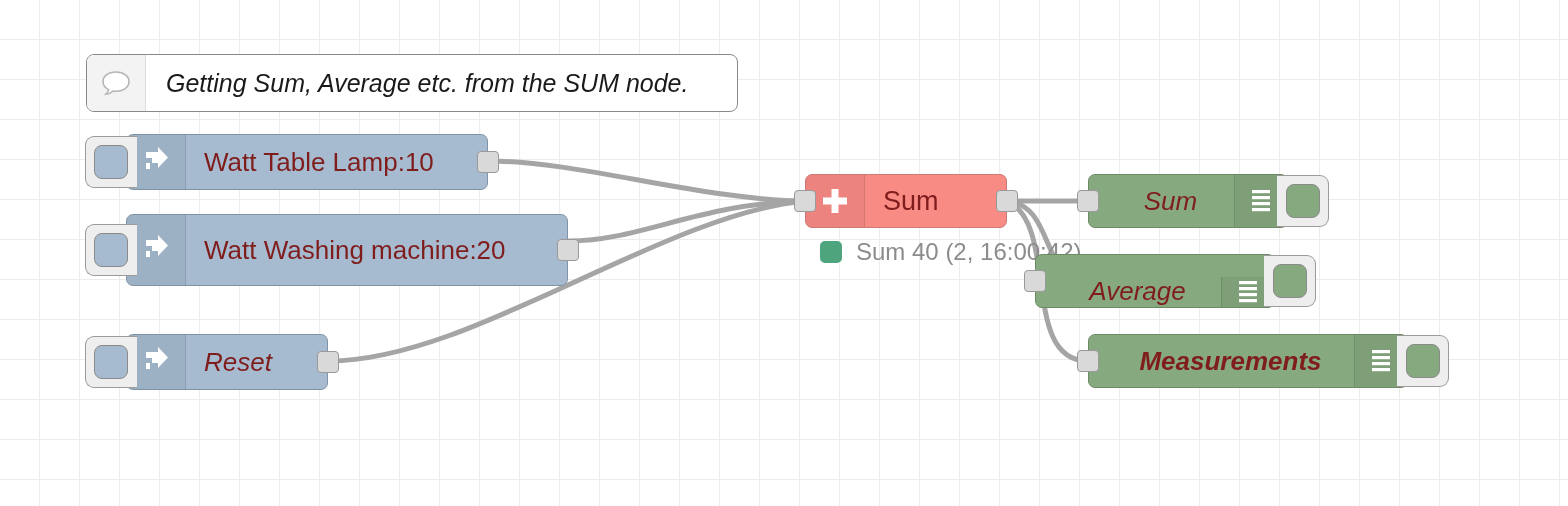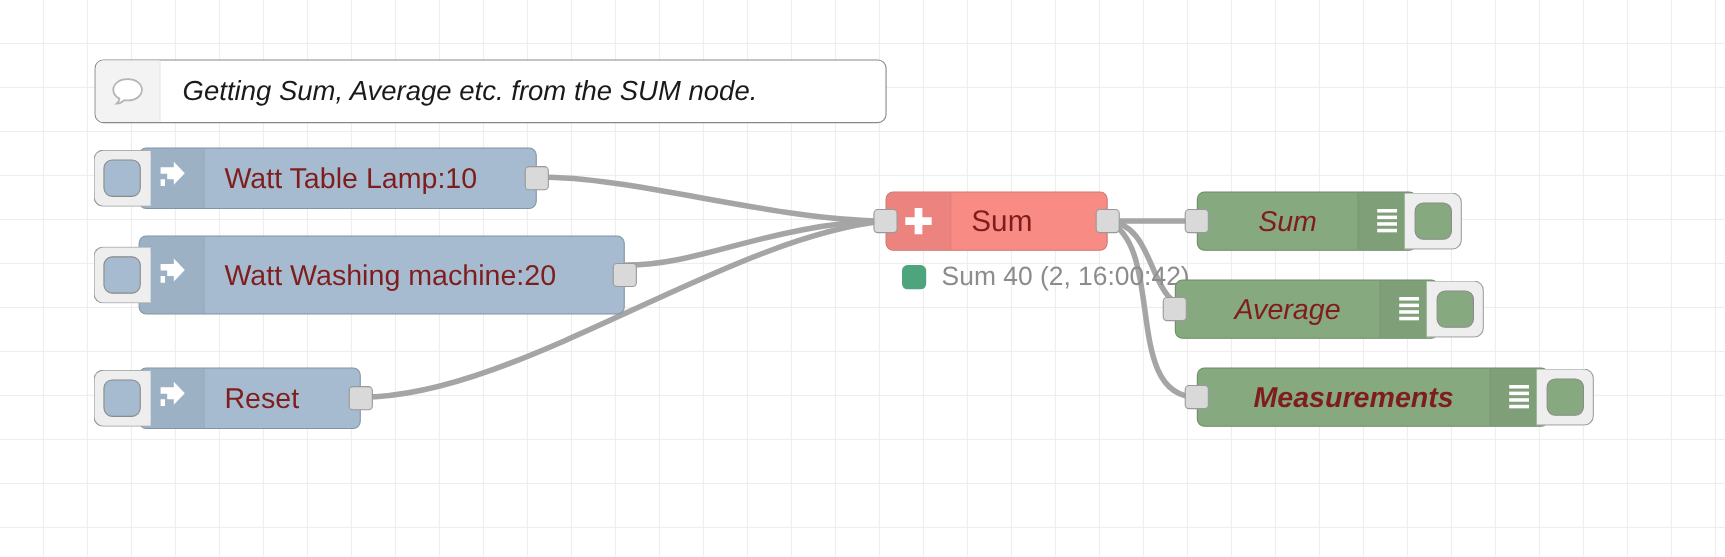--- a/index.html
+++ b/index.html
@@ -90,21 +90,21 @@
   }
   .node-label {
     flex: 1;
     display: flex;
     align-items: center;
     padding: 0 16px 0 18px;
     font-size: 26px;
     color: #7f1d1d;
     white-space: nowrap;
   }
-  .node-label.italic { }
+  .node-label.italic { font-style: italic; }
 
   
   .inject-tab {
     position: absolute;
     left: -42px;
     top: 50%;
     transform: translateY(-50%);
     width: 52px;
     height: 52px;
     box-sizing: border-box;
@@ -229,21 +229,21 @@
 
     <path class="wire" d="M 329,361 C 470,361 660,215 805,201"></path>
 
     <path class="wire" d="M 1007,201 C 1035,201 1055,201 1088,201"></path>
 
     <path class="wire" d="M 1007,201 C 1055,205 1040,281 1088,281"></path>
 
     <path class="wire" d="M 1007,201 C 1060,225 1020,361 1088,361"></path>
   </svg>
 
-  <div class="node comment-node" style="left:86px; top:54px; width:720px; height:58px;">
+  <div class="node comment-node" style="left:86px; top:54px; width:652px; height:58px;">
     <div class="comment-icon-box">
       <svg width="30" height="28" viewBox="0 0 30 28" xmlns="http://www.w3.org/2000/svg">
         <path d="M15 3 C7 3 2 7.4 2 12.6 C2 16 4.2 19 7.6 20.6 C7.4 22.4 6.3 24 5 25.2 C7.6 25 10.2 23.8 11.9 22 C12.9 22.2 13.9 22.3 15 22.3 C23 22.3 28 17.9 28 12.6 C28 7.4 23 3 15 3 Z" fill="#ffffff" stroke="#b5b5b5" stroke-width="1.6"></path>
       </svg>
     </div>
     <div class="comment-label">Getting Sum, Average etc. from the SUM node.</div>
   </div>
 
   <div class="node inject-node" style="left:126px; top:134px; width:362px; height:56px;">
     <div class="inject-tab">
@@ -312,21 +312,21 @@
         <rect x="6" y="16" width="18" height="3.2" fill="#ffffff"></rect>
         <rect x="6" y="22" width="18" height="3.2" fill="#ffffff"></rect>
       </svg>
     </div>
     <div class="debug-tab">
       <div class="debug-tab-inner"></div>
     </div>
     <div class="port input"></div>
   </div>
 
-  <div class="node debug-node" style="left:1068px; top:254px; width:240px; height:54px;">
+  <div class="node debug-node" style="left:1035px; top:254px; width:240px; height:54px;align-items:flex-end;">
     <div class="node-label">Average</div>
     <div class="debug-icon-panel">
       <svg width="30" height="30" viewBox="0 0 30 30" xmlns="http://www.w3.org/2000/svg">
         <rect x="6" y="4" width="18" height="3.2" fill="#ffffff"></rect>
         <rect x="6" y="10" width="18" height="3.2" fill="#ffffff"></rect>
         <rect x="6" y="16" width="18" height="3.2" fill="#ffffff"></rect>
         <rect x="6" y="22" width="18" height="3.2" fill="#ffffff"></rect>
       </svg>
     </div>
     <div class="debug-tab">

